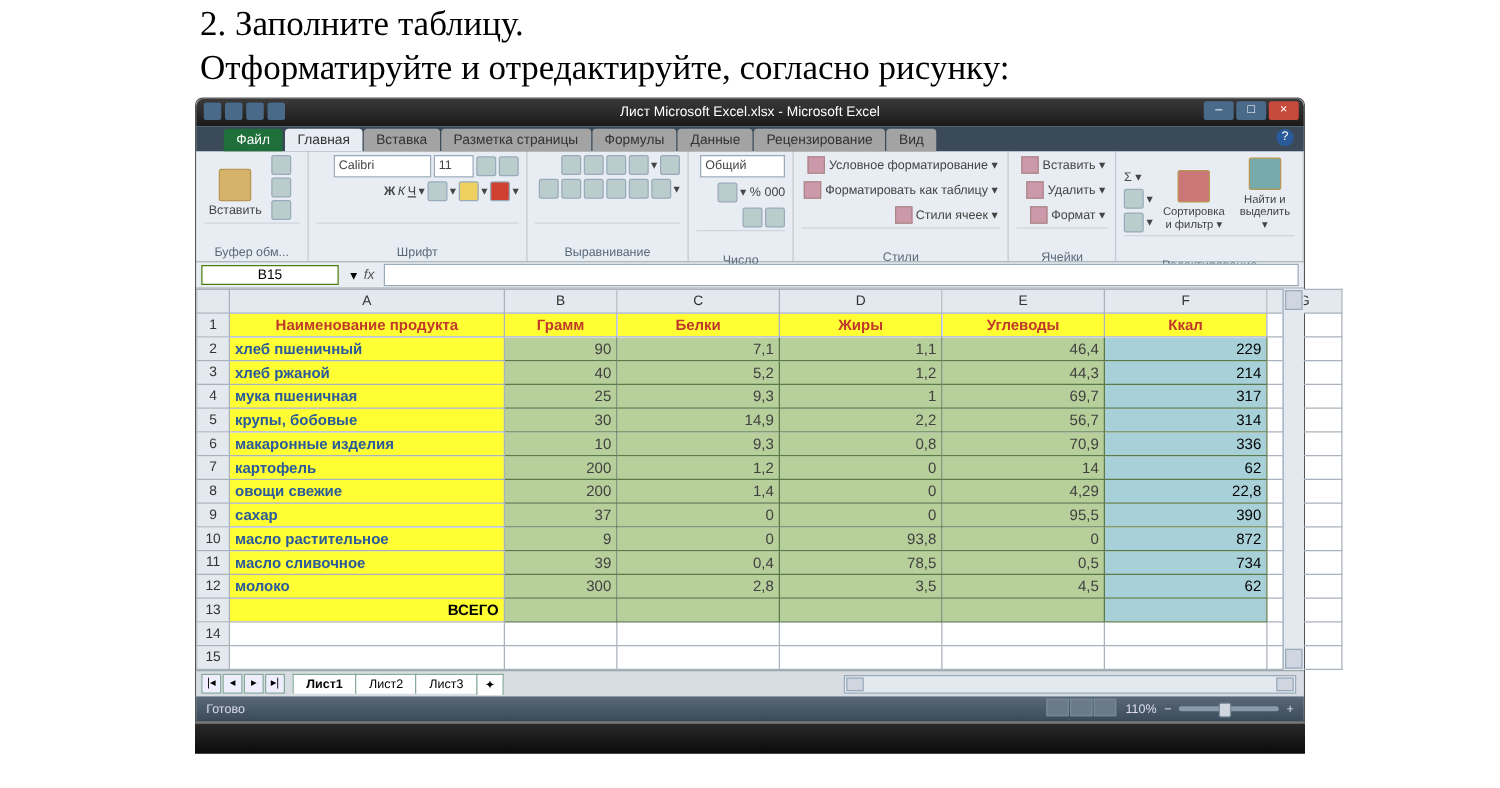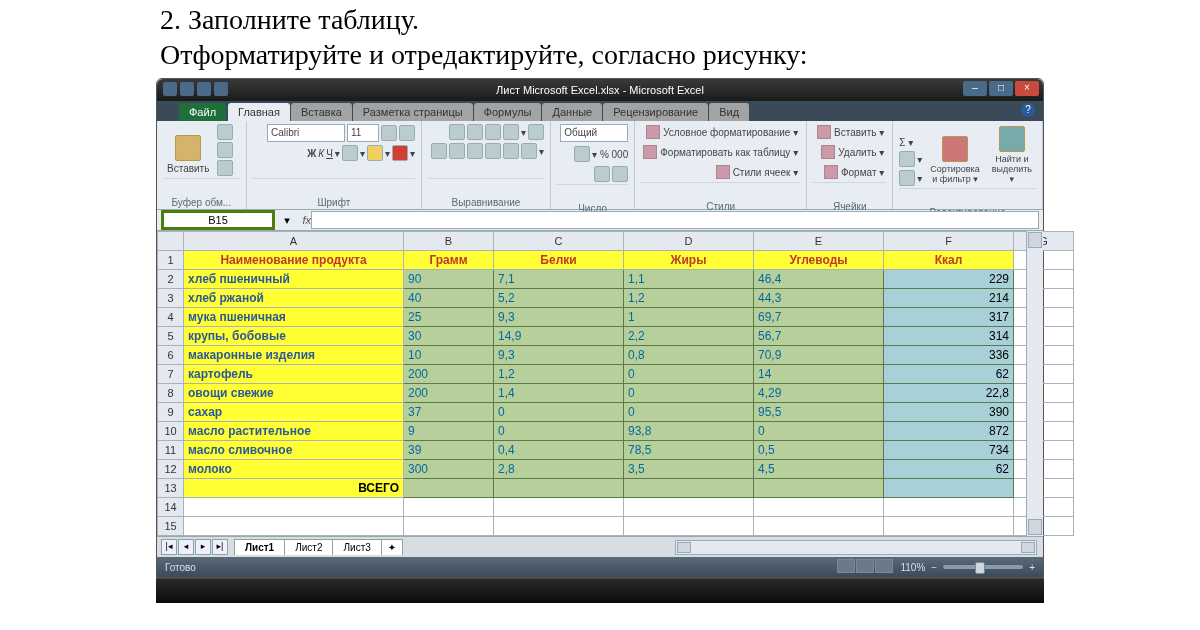--- a/index.html
+++ b/index.html
@@ -24,33 +24,33 @@
 .bigbtn{display:flex;flex-direction:column;align-items:center;gap:2px;padding:2px 4px}
 .bigbtn .ic{width:24px;height:24px;background:#d6b36a;border:1px solid #b89850;border-radius:2px}
 .smallcol{display:flex;flex-direction:column;gap:2px}
 .smallic{width:14px;height:14px;background:#bcc;border:1px solid #9ab;border-radius:2px}
 .fontbox,.sizebox{border:1px solid #9ab;background:#fff;height:16px;font-size:10px;padding:0 3px;line-height:16px}
 .fontbox{width:70px}.sizebox{width:24px}
 .btnrow{display:flex;gap:2px;align-items:center}
 .txtitem{white-space:nowrap;padding:1px 2px;display:flex;align-items:center;gap:3px}
 .txtitem::before{content:"";width:12px;height:12px;background:#c9a;border:1px solid #a88;display:inline-block}
 .namebox{height:20px;background:#e8edf3;border-bottom:1px solid #9aa;display:flex;align-items:center;font-size:11px}
-.namebox .nb{width:96px;border:3px solid #4d7c0f;background:#fff;margin:0 4px;padding:1px 6px;text-align:center}
-.namebox .fx{width:16px;text-align:right;font-style:italic;color:#555}
+.namebox .nb{width:96px;border:1px solid #4d7c0f;background:#fff;margin:0 4px;padding:1px 6px;text-align:center}
+.namebox .fx{width:16px;text-align:left;font-style:italic;color:#555}
 .namebox .fbar{flex:1;border:1px solid #9ab;background:#fff;height:16px;margin-right:4px}
 .grid-wrap{background:#fff;position:relative}
 table.sheet{border-collapse:collapse;font-size:12px;width:100%;table-layout:fixed}
 table.sheet th,table.sheet td{border:1px solid #a9b2bc;height:18px;padding:0 4px;overflow:hidden;white-space:nowrap}
 table.sheet th{background:#e4e9ef;font-weight:400;color:#333;text-align:center;font-size:11px}
 table.sheet .rowhdr{background:#e4e9ef;text-align:center;width:26px;color:#333;font-size:11px}
 .col-A{width:220px}.col-B{width:90px}.col-C{width:130px}.col-D{width:130px}.col-E{width:130px}.col-F{width:130px}.col-G{width:60px}
 .hdr-cell{background:#ffff33;color:#c0392b;font-weight:700;text-align:center}
 .name-cell{background:#ffff33;color:#2a5a9a;font-weight:700}
 .total-cell{background:#ffff33;color:#000;font-weight:700;text-align:right;padding-right:8px}
-.green{background:#b7cf9a;color:#0369a1}
+.green{background:#b7cf9a;text-align:right;color:#404040}
 .blue{background:#a8d0d8;text-align:right;color:#000}
 .green,.blue{border:1px solid #5a7a4a!important}
 .sheet-tabs{height:20px;background:#d8dde4;border-top:1px solid #9aa;display:flex;align-items:center;font-size:10px;padding-left:4px;gap:0;position:relative}
 .sheet-tabs .nav{display:flex;gap:1px;margin-right:6px}
 .sheet-tabs .nav span{width:14px;height:14px;border:1px solid #8a9;background:#eef;text-align:center;line-height:12px;font-size:9px}
 .sheet-tabs .stab{background:#fff;border:1px solid #8a9;border-bottom:none;padding:2px 10px;margin-right:-1px}
 .sheet-tabs .stab.active{font-weight:700}
 .sheet-tabs .hscroll{position:absolute;right:6px;top:3px;width:360px;height:13px;background:#e4e9ef;border:1px solid #9ab}
 .sheet-tabs .hscroll::before{content:"";position:absolute;left:1px;top:1px;width:12px;height:9px;background:#cfd6df;border:1px solid #9ab}
 .sheet-tabs .hscroll::after{content:"";position:absolute;right:1px;top:1px;width:12px;height:9px;background:#cfd6df;border:1px solid #9ab}

